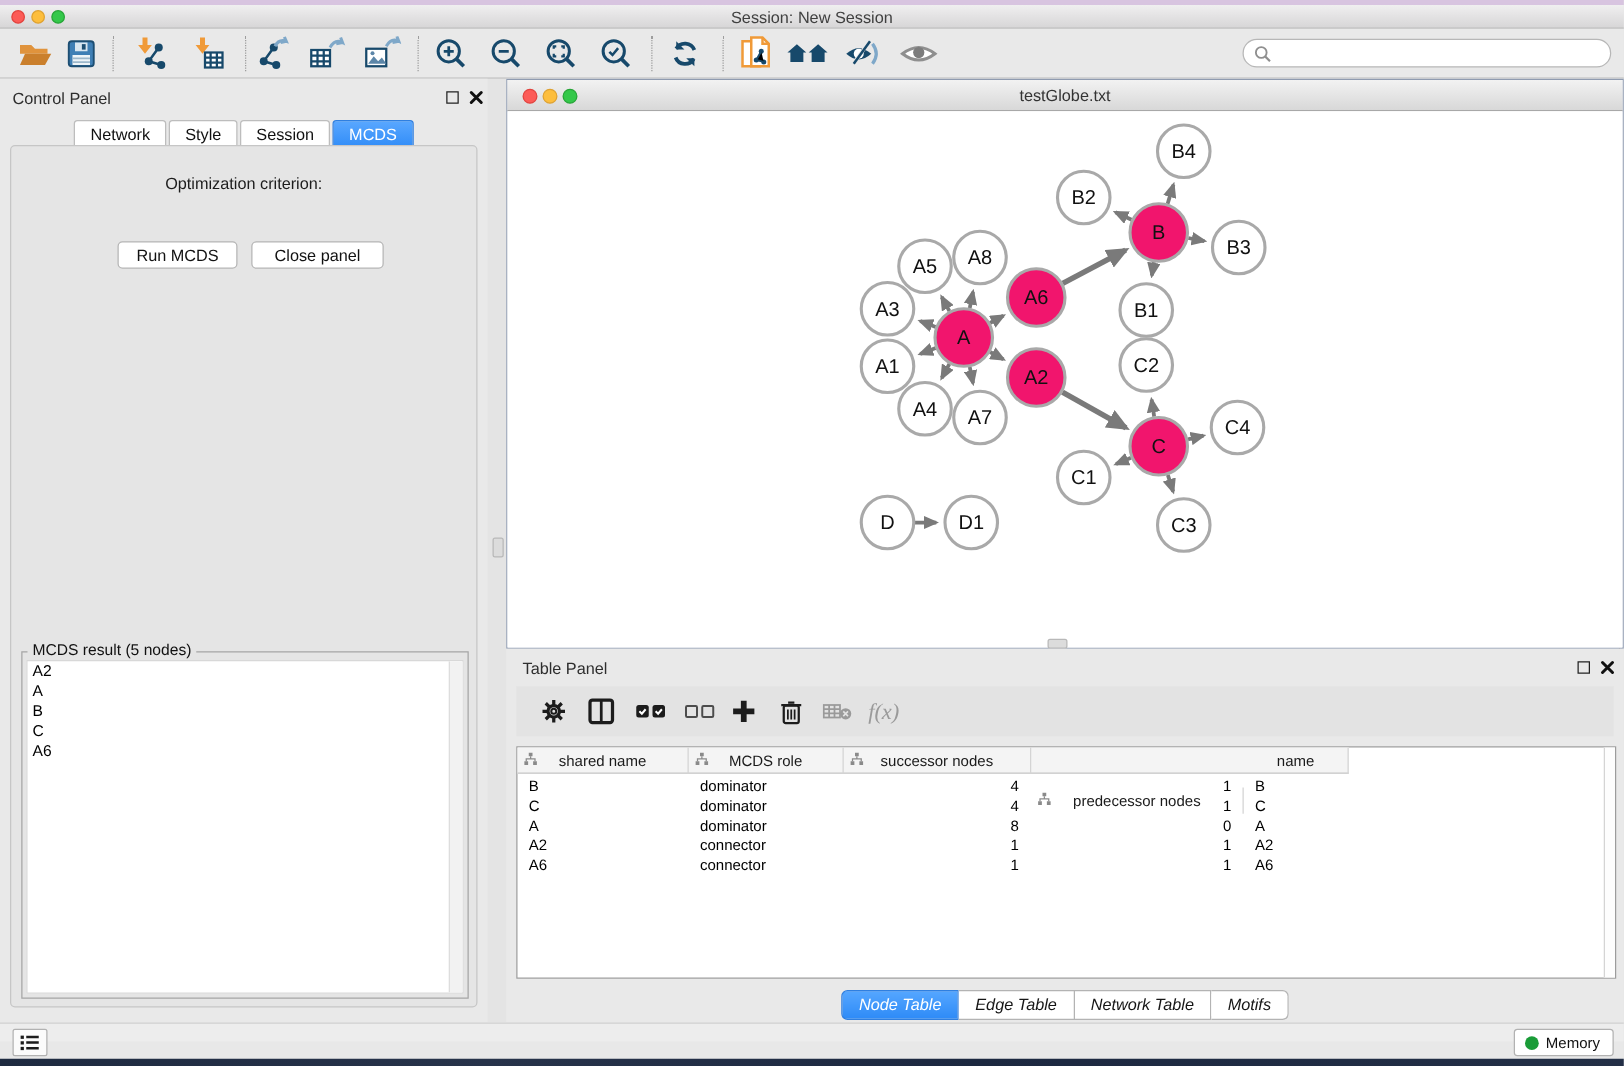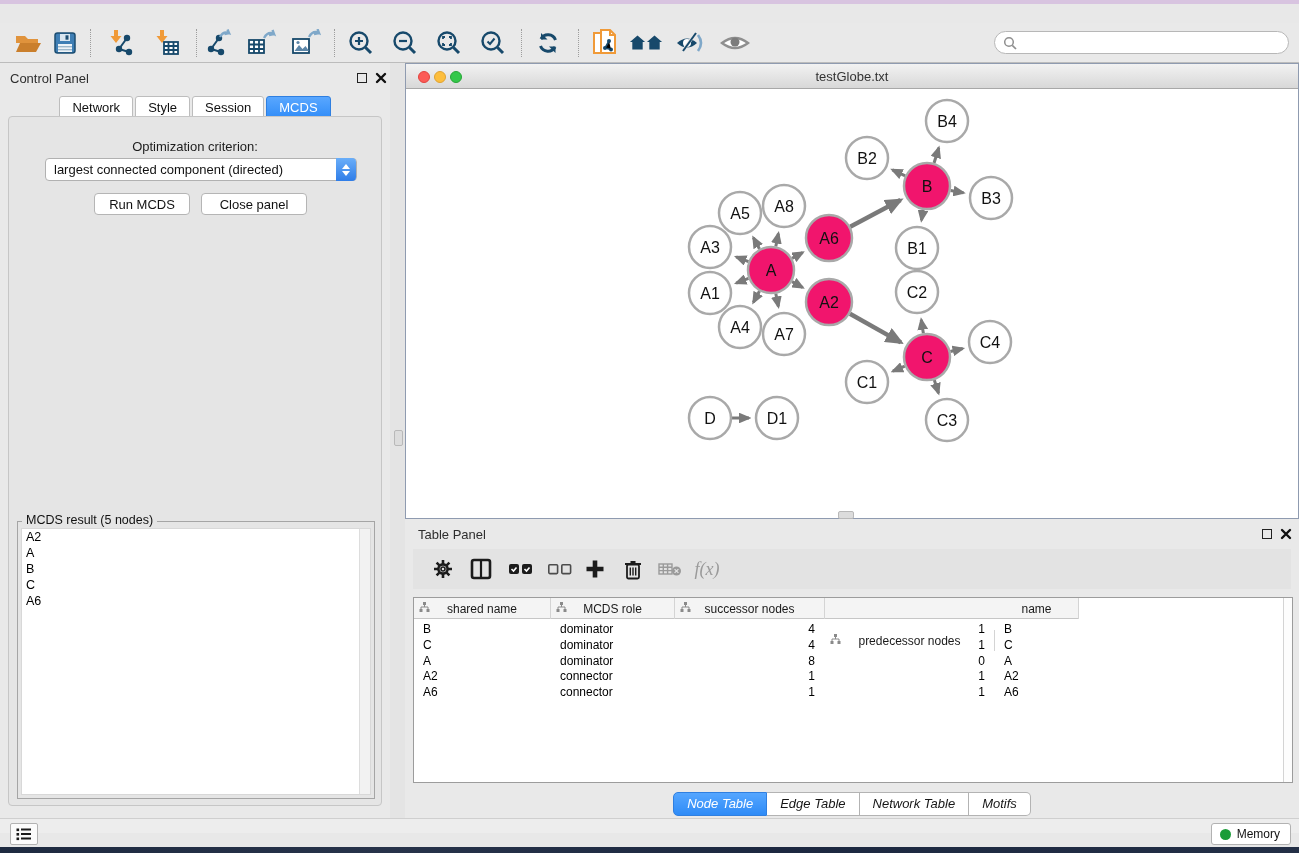--- a/index.html
+++ b/index.html
@@ -126,20 +126,26 @@
   .wall-bottom { position:absolute; left:0; top:847px; width:100%; height:6px;
                  background:linear-gradient(90deg,#1e2a40,#27334a 30%,#1c2840 60%,#232f46); }
 </style>
 </head>
 <body>
 
 <div id="app">
 
   <div class="wall-top"></div>
 
+  <div class="titlebar">
+    <span class="tl red"></span>
+    <span class="tl yellow"></span>
+    <span class="tl green"></span>
+    <div class="title">Session: New Session</div>
+  </div>
 
   <div class="toolbar">
     <div class="tbtn" style="left:11px">
       <svg width="28" height="24" viewBox="0 0 28 24">
         <path d="M2 5 h9 l3 3 h10 v4 H2 z" fill="#e0933c"></path>
         <path d="M2 21 l4 -9 h21 l-5 9 z" fill="#ca7f2c"></path>
       </svg>
     </div>
     <div class="tbtn" style="left:48px">
       <svg width="24" height="24" viewBox="0 0 24 24">
@@ -285,27 +291,20 @@
         <span class="winctl-float" style="left:357px"></span>
         <svg class="winctl-close" style="left:375px" viewBox="0 0 12 12">
           <path d="M2 2 L10 10 M10 2 L2 10" stroke="#111" stroke-width="2.4" stroke-linecap="round"></path>
         </svg>
       </div>
       <div class="cp-tabs">
         <span class="tab">Network</span><span class="tab">Style</span><span class="tab">Session</span><span class="tab active">MCDS</span>
       </div>
       <div class="cp-inner">
         <div class="opt-label">Optimization criterion:</div>
-        <div class="combo">
-          <span>largest connected component (directed)</span>
-          <span class="stepper">
-            <span class="chev up"></span>
-            <span class="chev dn"></span>
-          </span>
-        </div>
         <div class="cp-btn" style="left:85px; width:96px;">Run MCDS</div>
         <div class="cp-btn" style="left:192px; width:106px;">Close panel</div>
         <div class="groupbox">
           <span class="gb-legend">MCDS result (5 nodes)</span>
           <div class="gb-list" id="mcds-list">
             <div class="gb-scroll"></div>
           <div class="mcds-item">A2</div>
               <div class="mcds-item">A</div>
               <div class="mcds-item">B</div>
               <div class="mcds-item">C</div>

